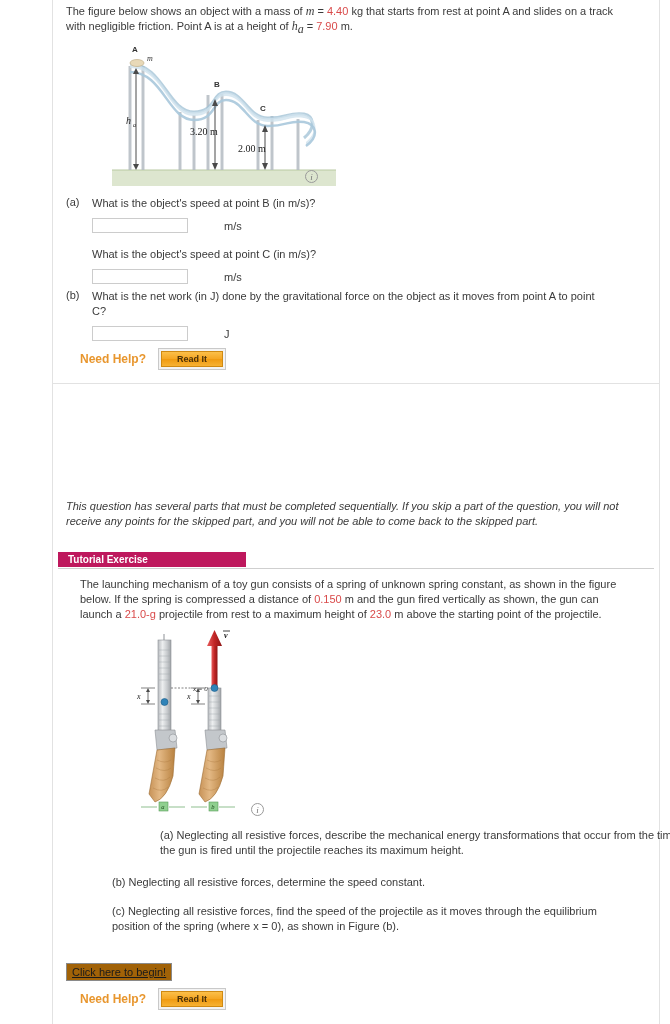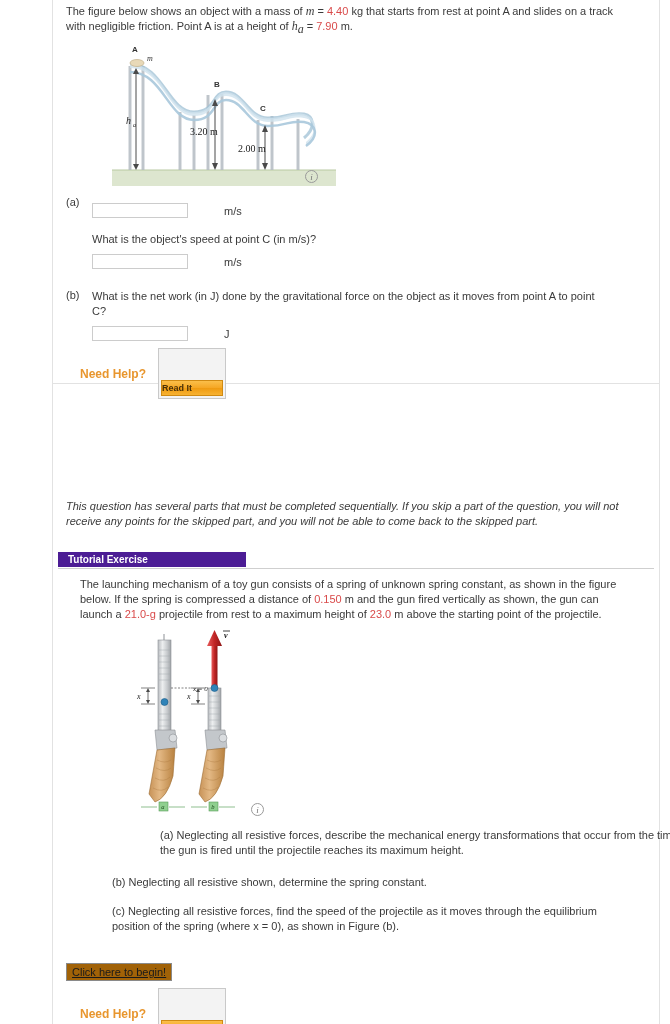--- a/index.html
+++ b/index.html
@@ -136,28 +136,28 @@
   }
   .readit-wrap {
     border: 1px solid #c9c9c9;
     background: #f3f3f3;
     padding: 2px;
     display: inline-block;
   }
   .readit-btn {
     display: inline-block;
     width: 62px;
+    text-align: center;
     padding: 2px 0;
     font-size: 9px;
     font-weight: bold;
     color: #4a3007;
     border: 1px solid #d08a12;
     background: linear-gradient(to bottom, #fbbf4a 0%, #f5a623 50%, #ef9a10 51%, #f7b233 100%);
     box-sizing: border-box;
-    margin-top: 29px;
   }
   #need-help-one { left: 66px; top: 348px; }
   #need-help-two { left: 66px; top: 988px; }
 
   
   #sequential-note {
     position: absolute;
     left: 66px;
     top: 499px;
     width: 580px;
@@ -172,21 +172,21 @@
     position: absolute;
     left: 58px;
     top: 552px;
     width: 596px;
     border-bottom: 1px solid #cfcfcf;
     height: 16px;
   }
   #tutorial-banner {
     width: 188px;
     height: 15px;
-    background: #4c1d95;
+    background: #be185d;
     color: #ffffff;
     font-weight: bold;
     font-size: 10px;
     line-height: 15px;
     padding-left: 10px;
     box-sizing: border-box;
   }
 
   
   #tutorial-statement {
@@ -293,20 +293,21 @@
     <polygon points="157,83 154,90 160,90" fill="#4a4a4a"></polygon>
     <polygon points="157,128 154,121 160,121" fill="#4a4a4a"></polygon>
     <text x="130" y="110" font-family="Liberation Serif, serif" font-size="10" fill="#222">2.00 m</text>
   </svg>
 </div>
 <span class="info-icon" id="track-info-icon">i</span>
 
 <div class="part-row" id="part-a">
   <div class="part-label">(a)</div>
   <div class="part-body">
+    <div class="qtext">What is the object's speed at point B (in m/s)?</div>
     <div class="answer-line">
       <input class="answer-box" type="text" value="" style="">
       <span class="unit">m/s</span>
     </div>
     <div class="qtext sub-question">What is the object's speed at point C (in m/s)?</div>
     <div class="answer-line">
       <input class="answer-box" type="text" value="" style="">
       <span class="unit">m/s</span>
     </div>
   </div>
@@ -453,21 +454,21 @@
       <line x1="8" y1="181" x2="24" y2="181" stroke="#8fbf8f" stroke-width="1"></line>
       <line x1="36" y1="181" x2="52" y2="181" stroke="#8fbf8f" stroke-width="1"></line>
       <rect x="26" y="176" width="9" height="9" fill="#8fcf8f" stroke="#5a9e5a" stroke-width="0.6"></rect>
       <text x="28.2" y="183.2" font-family="Liberation Serif, serif" font-size="6.5" font-style="italic" fill="#1d4d1d">b</text>
     </g>
   </svg>
 </div>
 <span class="info-icon" id="gun-info-icon">i</span>
 
 <div class="tq" id="tq-a">(a) Neglecting all resistive forces, describe the mechanical energy transformations that occur from the time the gun is fired until the projectile reaches its maximum height.</div>
-<div class="tq" id="tq-b">(b) Neglecting all resistive shown, determine the spring constant.</div>
+<div class="tq" id="tq-b">(b) Neglecting all resistive forces, determine the speed constant.</div>
 <div class="tq" id="tq-c">(c) Neglecting all resistive forces, find the speed of the projectile as it moves through the equilibrium position of the spring (where x = 0), as shown in Figure (b).</div>
 
 <div id="begin-button">Click here to begin!</div>
 
 <div class="need-help-row" id="need-help-two">
   <span class="need-help-label">Need Help?</span>
   <span class="readit-wrap">
     <span class="readit-btn">Read It</span>
   </span>
 </div>

